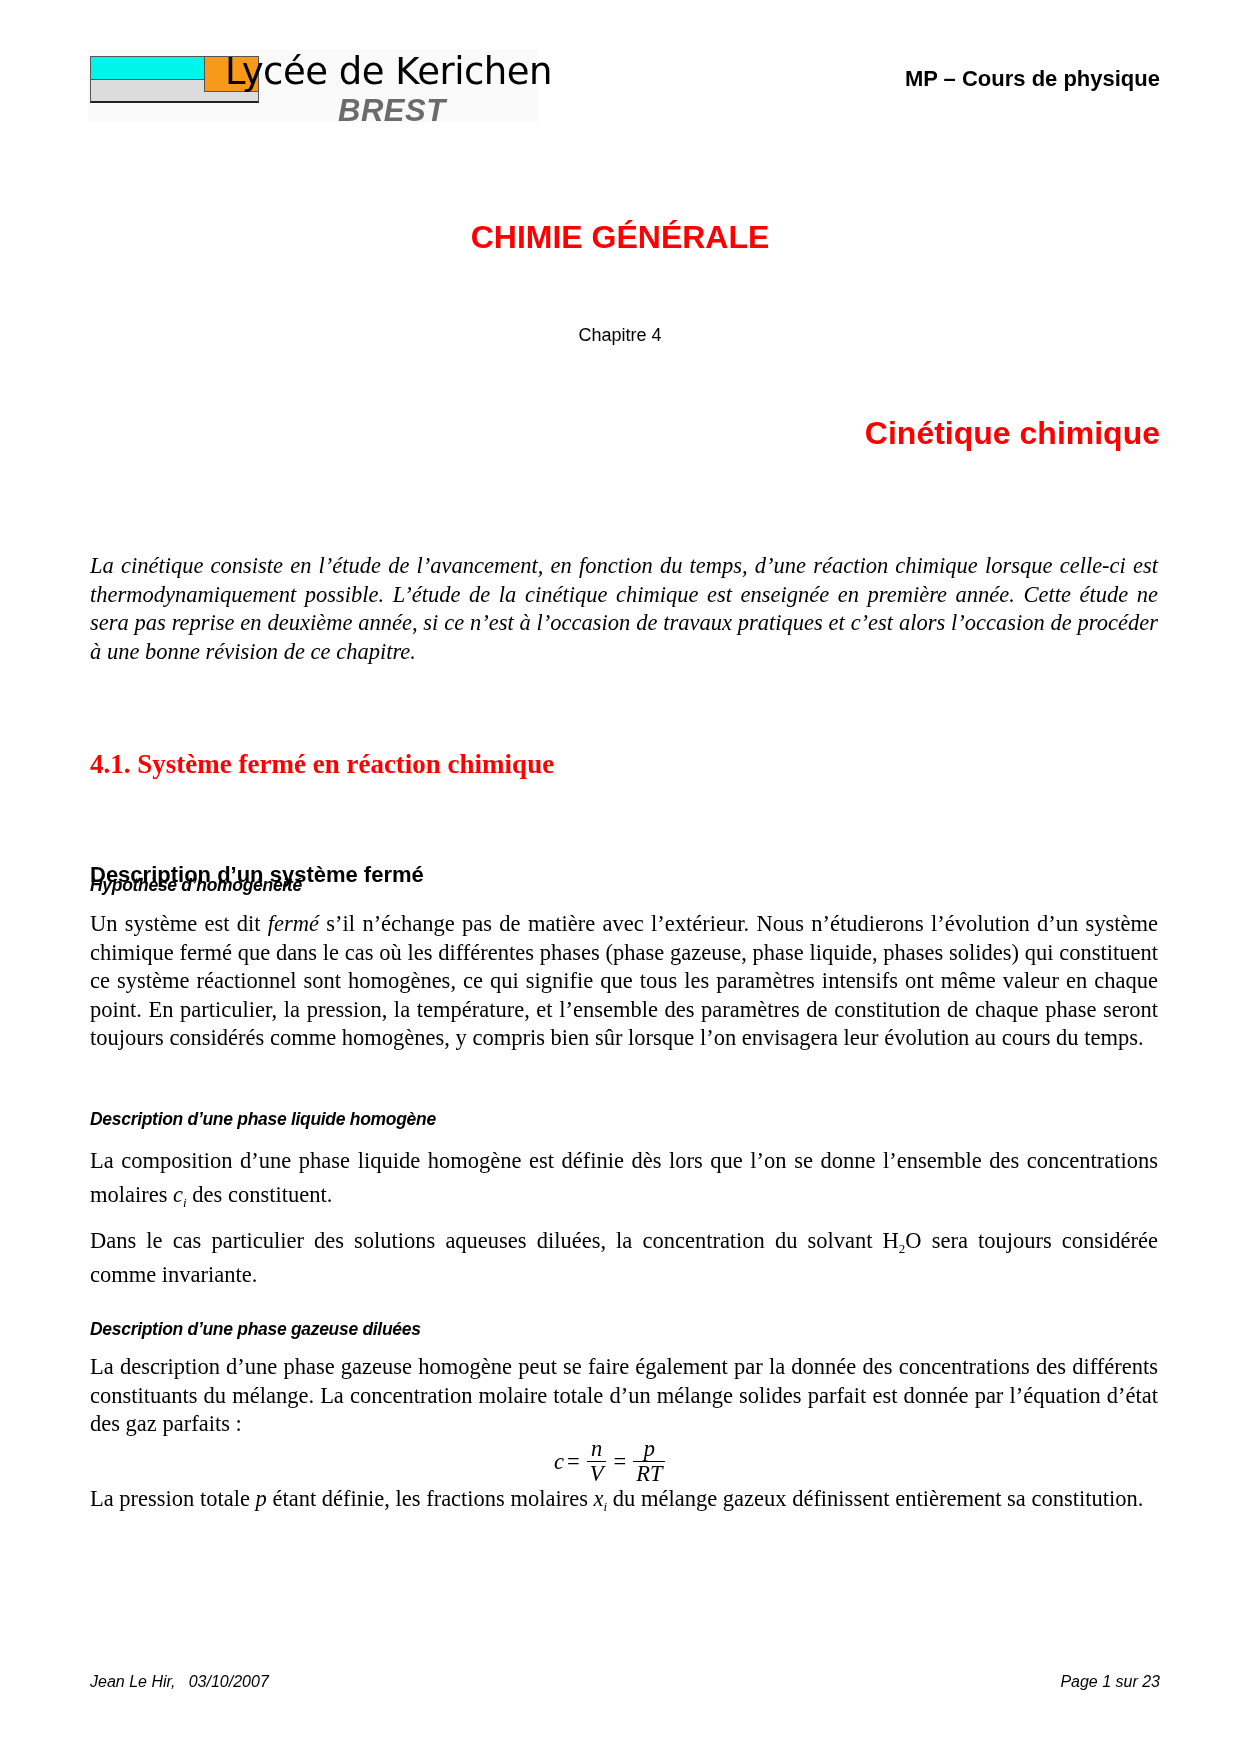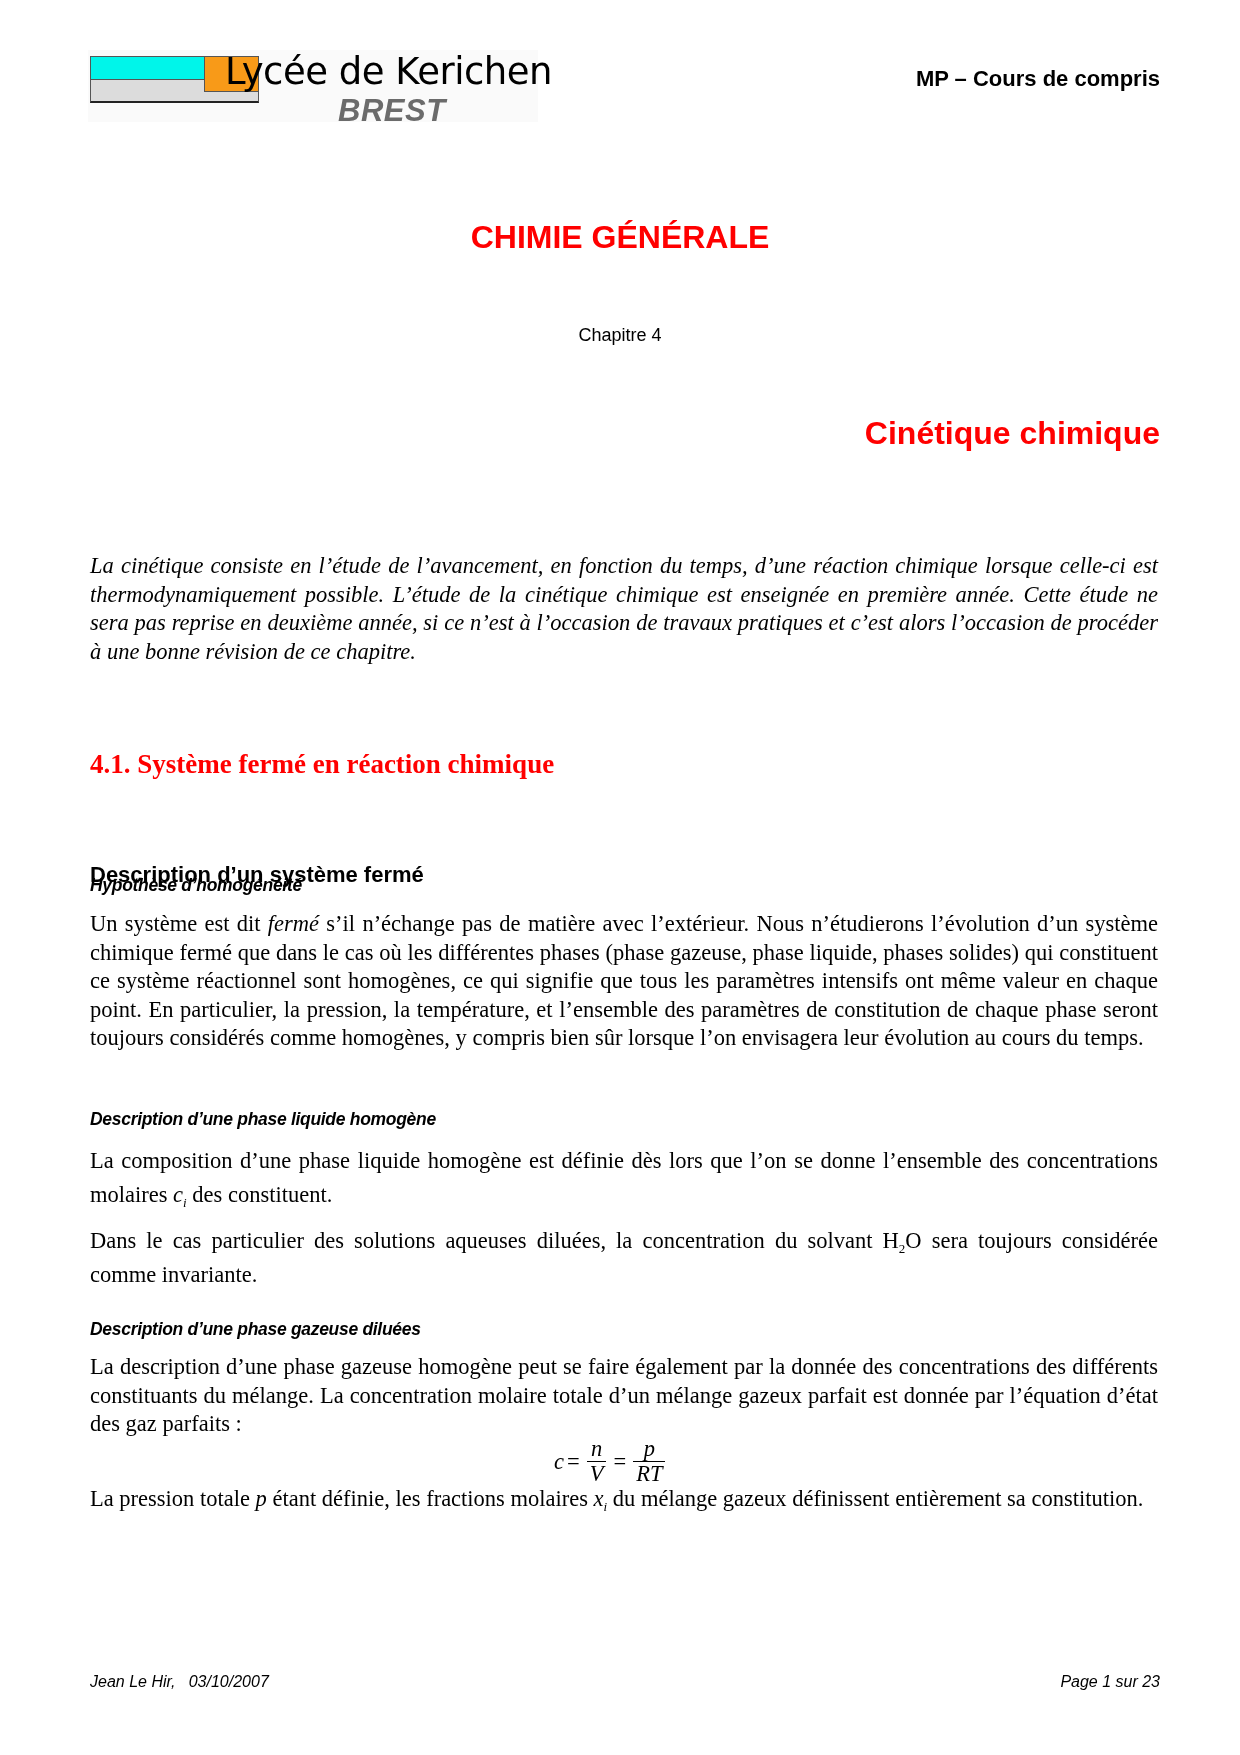--- a/index.html
+++ b/index.html
@@ -51,40 +51,40 @@
 </head>
 <body>
 
 <div class="abs logo-bg"></div>
 <div class="abs logo-cyan"></div>
 <div class="abs logo-gray"></div>
 <div class="abs logo-orange"></div>
 <div class="abs logo-text">Lycée de Kerichen</div>
 <div class="abs logo-city">BREST</div>
 
-<div class="abs header-right">MP – Cours de compris</div>
+<div class="abs header-right">MP – Cours de physique</div>
 
 <div class="abs center title-main">CHIMIE GÉNÉRALE</div>
 <div class="abs center chapter">Chapitre 4</div>
 <div class="abs center title-sub">Cinétique chimique</div>
 
 <div class="abs para intro">La cinétique consiste en l’étude de l’avancement, en fonction du temps, d’une réaction chimique lorsque celle-ci est thermodynamiquement possible. L’étude de la cinétique chimique est enseignée en première année. Cette étude ne sera pas reprise en deuxième année, si ce n’est à l’occasion de travaux pratiques et c’est alors l’occasion de procéder à une bonne révision de ce chapitre.</div>
 
 <div class="abs h2">4.1. Système fermé en réaction chimique</div>
 <div class="abs h3">Description d’un système fermé</div>
 
 <div class="abs h4 a">Hypothèse d’homogénéité</div>
 <div class="abs para p1"><span>Un système est dit </span><span class="var">fermé</span><span> s’il n’échange pas de matière avec l’extérieur. Nous n’étudierons l’évolution d’un système chimique fermé que dans le cas où les différentes phases (phase gazeuse, phase liquide, phases solides) qui constituent ce système réactionnel sont homogènes, ce qui signifie que tous les paramètres intensifs ont même valeur en chaque point. En particulier, la pression, la température, et l’ensemble des paramètres de constitution de chaque phase seront toujours considérés comme homogènes, y compris bien sûr lorsque l’on envisagera leur évolution au cours du temps.</span></div>
 
 <div class="abs h4 b">Description d’une phase liquide homogène</div>
 <div class="abs para p2"><span>La composition d’une phase liquide homogène est définie dès lors que l’on se donne l’ensemble des concentrations molaires </span><span class="var">c</span><sub class="var">i</sub><span> des constituent.</span></div>
 <div class="abs para p3"><span>Dans le cas particulier des solutions aqueuses diluées, la concentration du solvant </span><span>H</span><sub>2</sub><span>O</span><span> sera toujours considérée comme invariante.</span></div>
 
 <div class="abs h4 c">Description d’une phase gazeuse diluées</div>
-<div class="abs para p4">La description d’une phase gazeuse homogène peut se faire également par la donnée des concentrations des différents constituants du mélange. La concentration molaire totale d’un mélange gazeux parfait est donnée par l’équation d’état des gaz parfaits :</div>
+<div class="abs para p4">La description d’une phase gazeuse homogène peut se faire également par la donnée des concentrations des différents constituants du mélange. La concentration molaire totale d’un mélange solides parfait est donnée par l’équation d’état des gaz parfaits :</div>
 
 <div class="abs eq">
   <span>c</span>
   <span class="op">=</span>
   <span class="frac">
     <span class="num">n</span>
     <span class="den">V</span>
   </span>
   <span class="op">=</span>
   <span class="frac">

